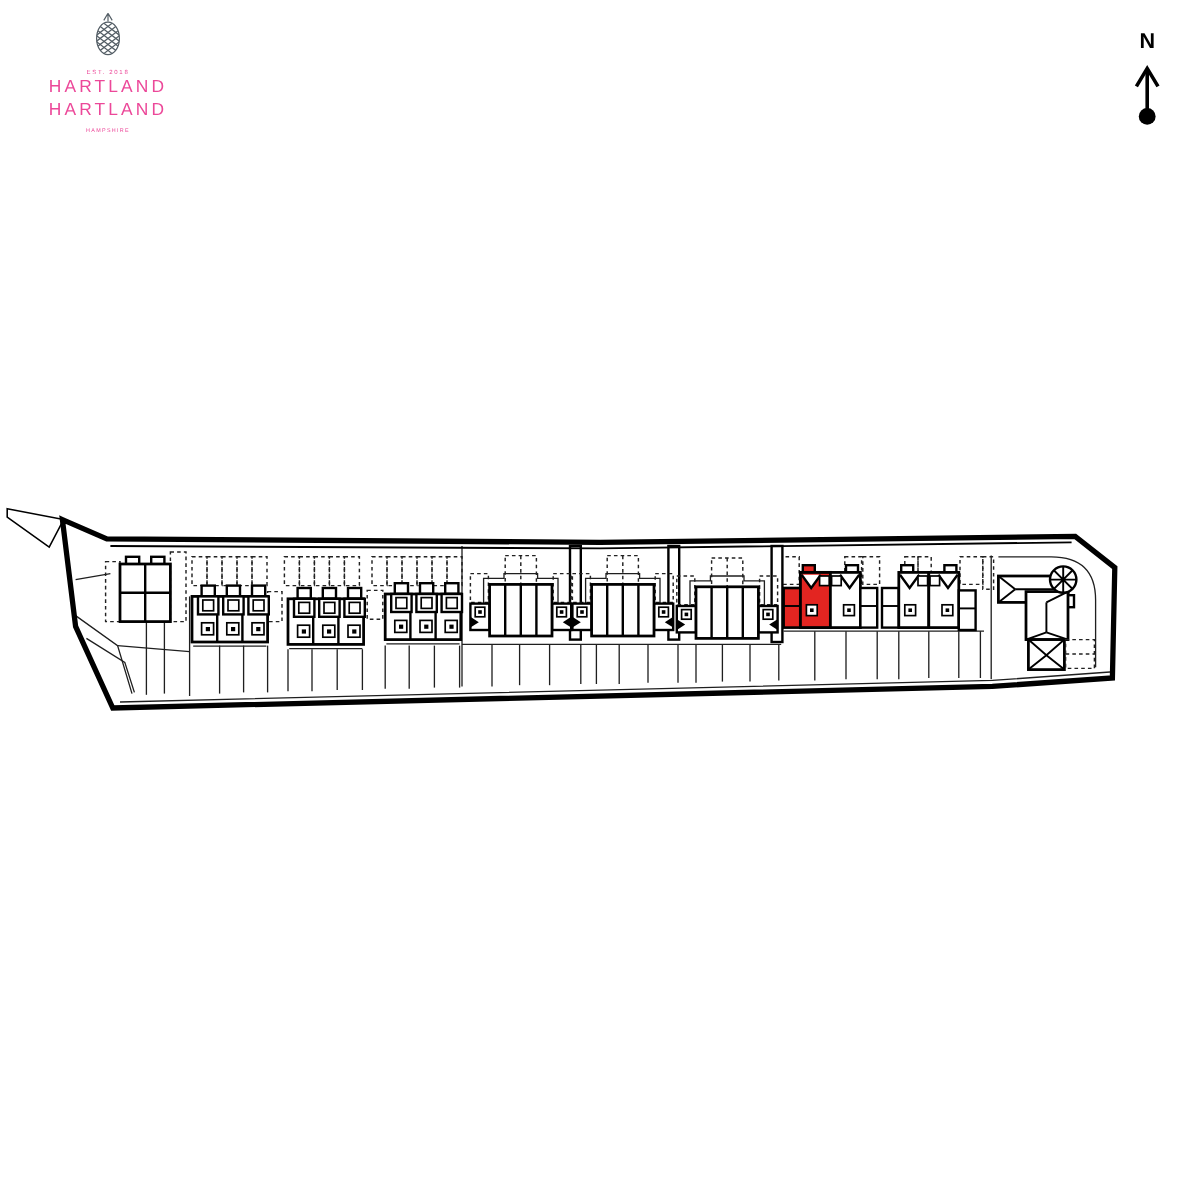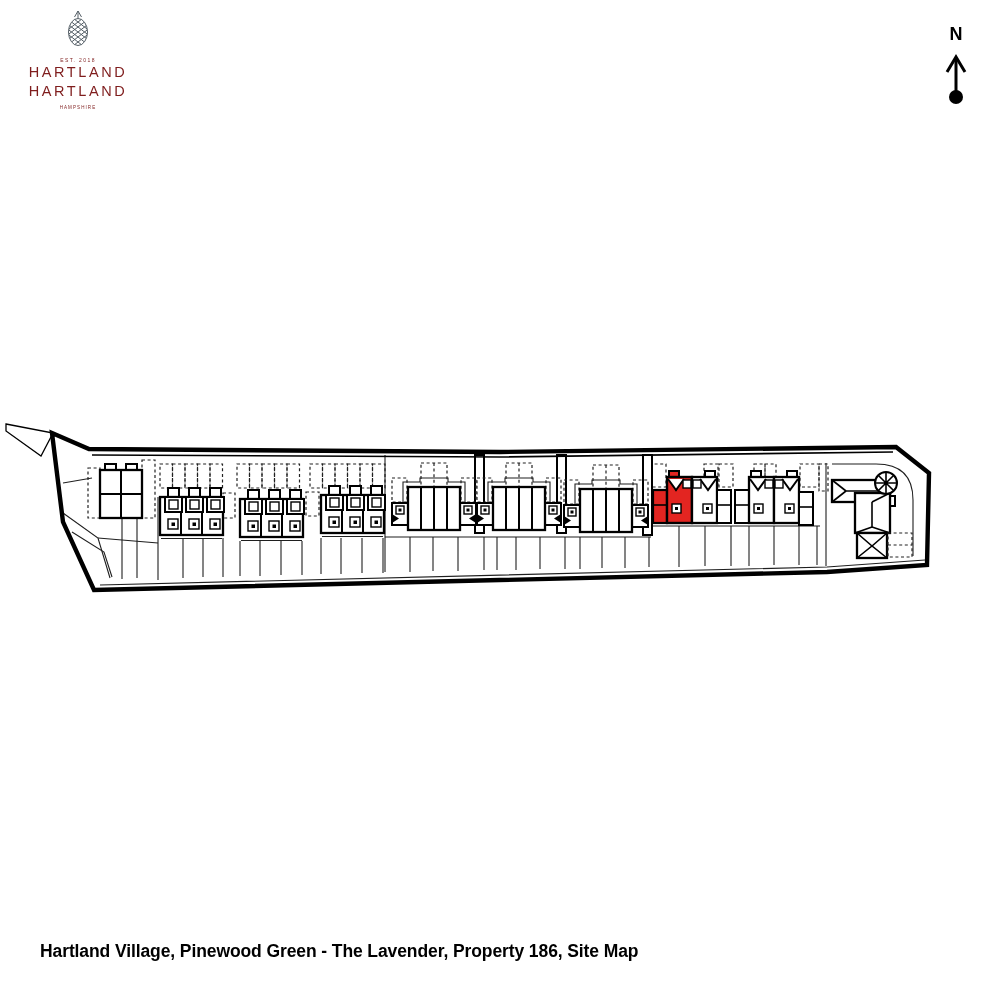--- a/index.html
+++ b/index.html
@@ -1,19 +1,19 @@
 <!DOCTYPE html>
 <html><head>
 <meta charset="utf-8">
 <style>
   html,body{margin:0;padding:0;background:#fff;}
   .page{position:relative;width:1000px;height:1000px;background:#fff;overflow:hidden;
         font-family:"Liberation Sans",sans-serif;}
   
-  .logo{position:absolute;left:20px;top:8px;width:116px;text-align:center;color:#7f1d1d;}
+  .logo{position:absolute;left:32px;top:8px;width:116px;text-align:center;color:#ec4899;}
   .logo .est{font-size:5px;letter-spacing:1.4px;margin-top:3px;}
   .logo .ttl{font-size:14.5px;letter-spacing:2.6px;font-weight:400;line-height:1.3;}
   .logo .tag{font-size:4.5px;letter-spacing:1.1px;margin-top:4px;}
   
   .north-n{position:absolute;left:945px;top:24px;width:22px;text-align:center;
            font-size:18px;font-weight:700;color:#000;}
   
   .caption{position:absolute;left:40px;top:941px;font-size:17.5px;font-weight:700;
            color:#000;letter-spacing:-0.1px;white-space:nowrap;}
   
@@ -263,14 +263,13 @@
 
     <path d="M52,433 L89,449 L500,452 L896,447 L929,473 L927,565 L827,572 L94,590 L63,522 Z" class="sOut"></path>
 
     <g>
       <line x1="956" y1="60" x2="956" y2="96" stroke="#000" stroke-width="3"></line>
       <path d="M947,72 L956,57 L965,72" fill="none" stroke="#000" stroke-width="3"></path>
       <circle cx="956" cy="97" r="7" class="dot"></circle>
     </g>
   </svg>
 
-  <div class="caption">Hartland Village, Pinewood Green - The Lavender, Property 186, Site Map</div>
 </div>
 
 </body></html>

